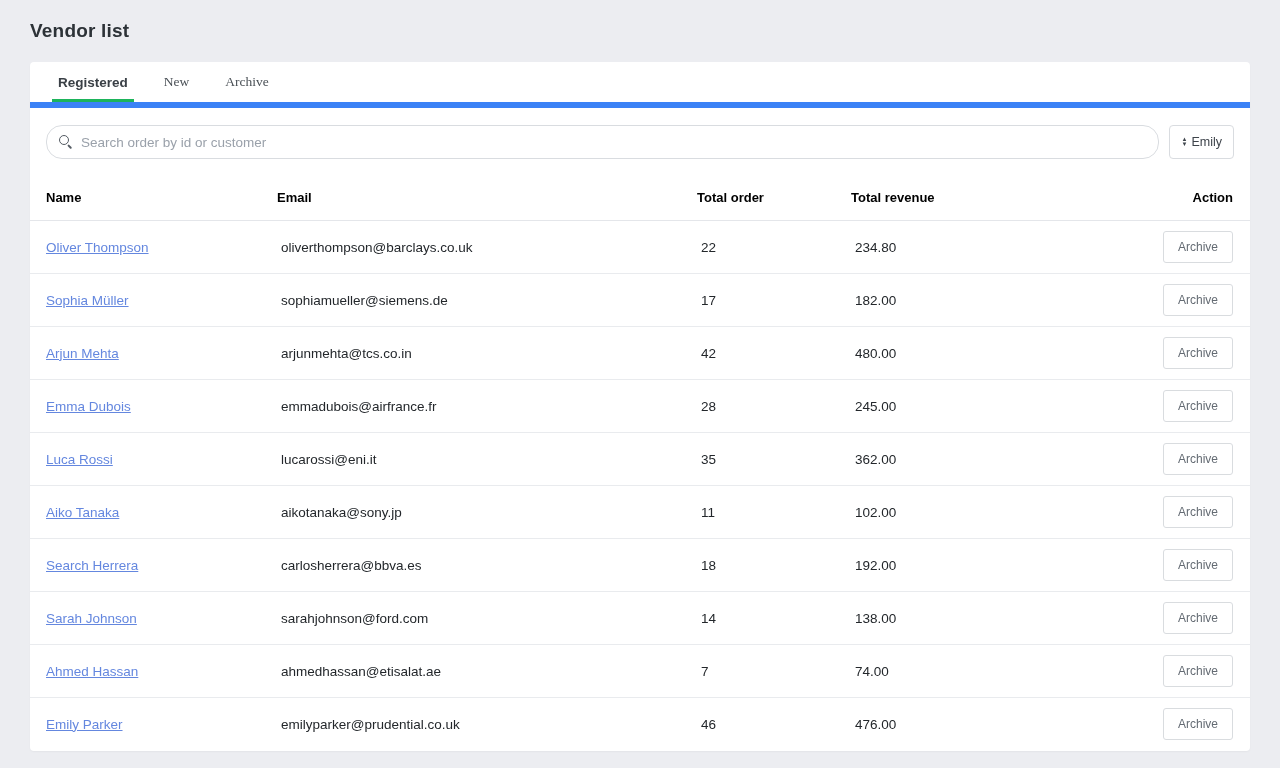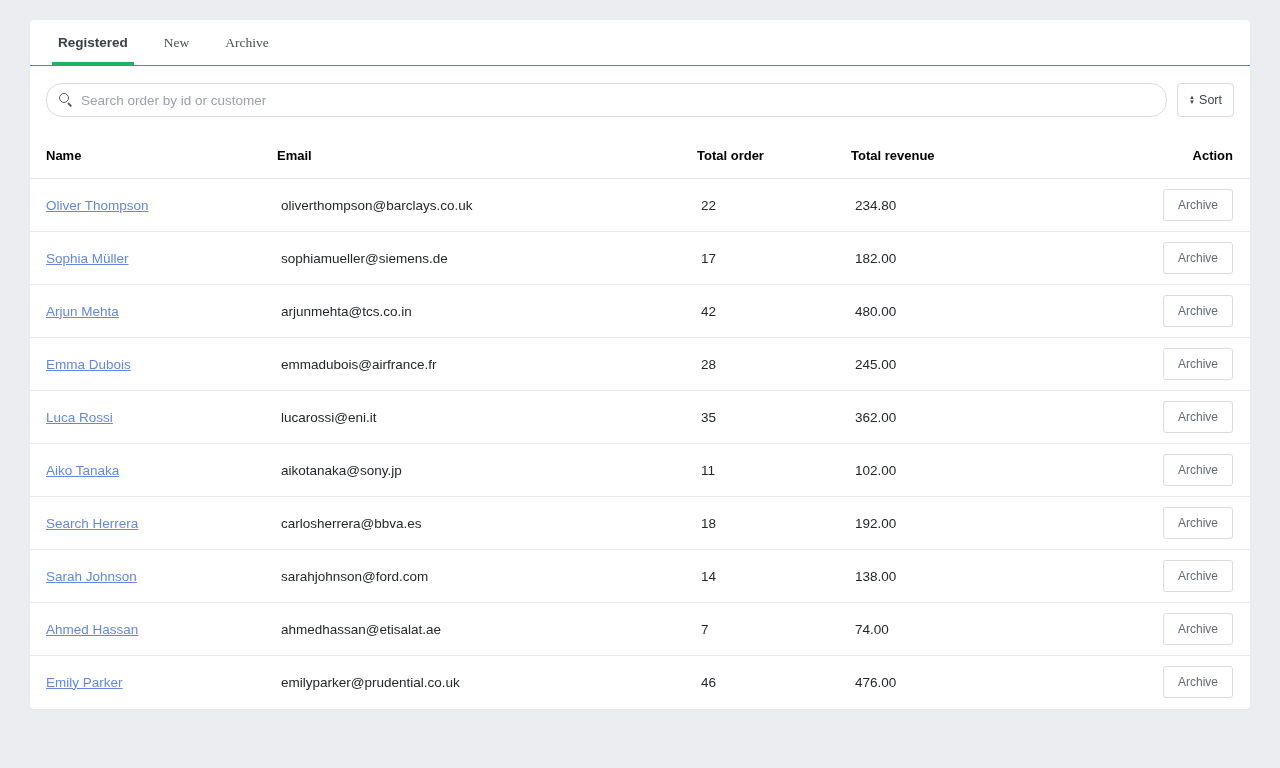--- a/index.html
+++ b/index.html
@@ -22,21 +22,21 @@
     border-radius:4px;
     width:1220px;
     box-shadow:0 1px 2px rgba(0,0,0,.04);
     overflow:hidden;
   }
   
   .tabbar {
     display:flex;
     align-items:stretch;
     height:46px;
-    border-bottom:1px solid #3b82f6;
+    border-bottom:6px solid #3b82f6;
     padding-left:10px;
   }
   .tab {
     display:flex;
     align-items:center;
     padding:0 6px;
     margin:0 12px;
     font-size:13.5px;
     font-weight:bold;
     color:#42484e;
@@ -153,20 +153,21 @@
     font-size:12px;
     padding:8px 14px;
     cursor:pointer;
     font-family:"Liberation Sans","DejaVu Sans",sans-serif;
   }
 </style>
 </head>
 <body>
 
 <div class="page">
+  <div class="page-title">Vendor list</div>
 
   <div class="card">
 
     <div class="tabbar">
       <div class="tab active">
         <span>Registered</span>
       </div>
       <div class="tab">
         <span>New</span>
       </div>
@@ -178,21 +179,21 @@
     <div class="toolbar">
       <div class="search-wrap">
         <span class="search-icon"></span>
         <input class="search-input" type="text" placeholder="Search order by id or customer" style="">
       </div>
       <button class="sort-button">
         <span class="sort-icon">
           <span>▲</span>
           <span>▼</span>
         </span>
-        <span>Sort</span>
+        <span>Emily</span>
       </button>
     </div>
 
     <table>
       <colgroup>
         <col class="c-name">
           <col class="c-email">
           <col class="c-order">
           <col class="c-revenue">
           <col class="c-action">

